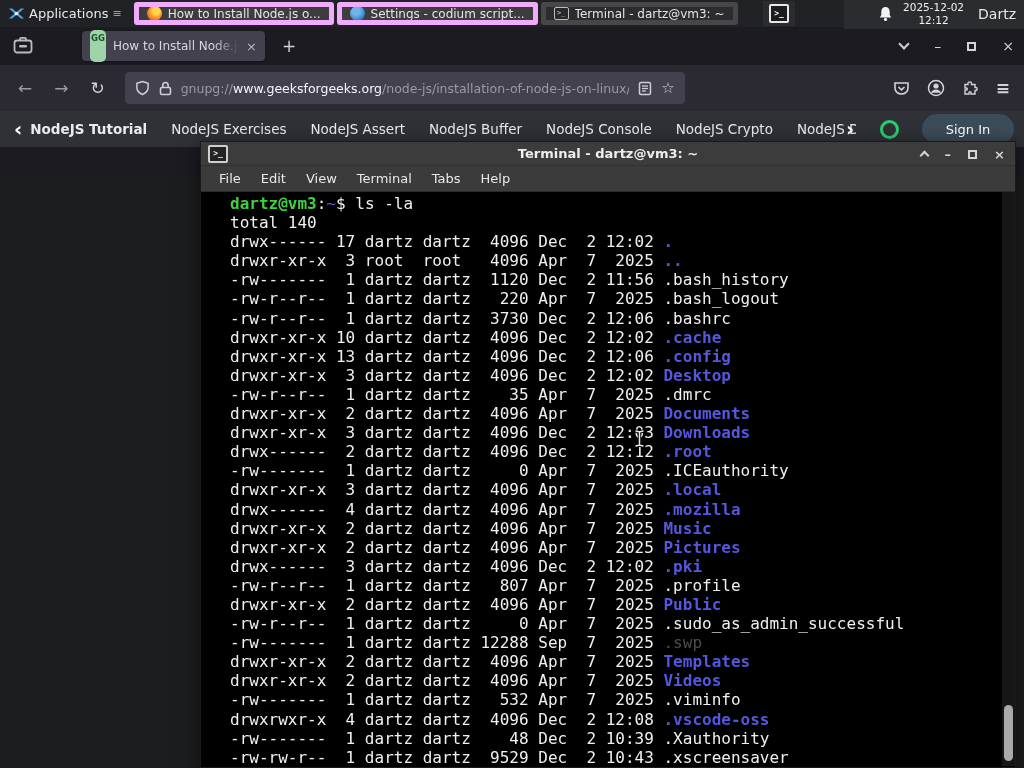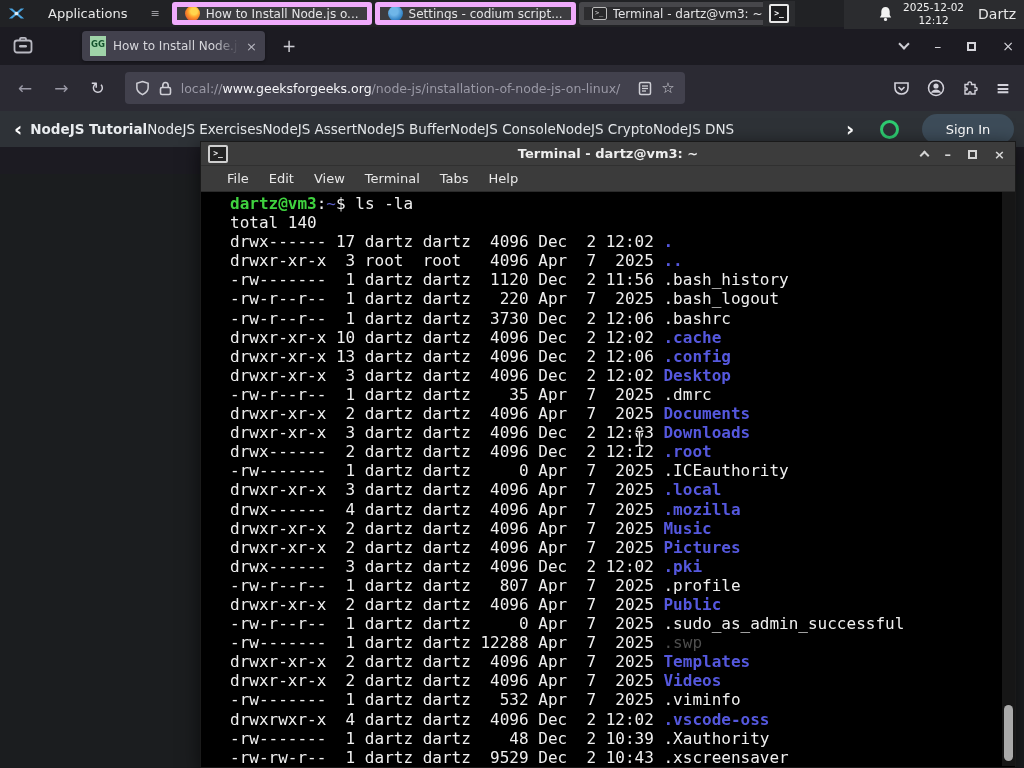--- a/index.html
+++ b/index.html
@@ -2,21 +2,21 @@
 <html><head>
 <meta charset="utf-8">
 <style>
   * { margin:0; padding:0; box-sizing:border-box; }
   html,body { width:1024px; height:768px; overflow:hidden; background:#1b1d1f;
               font-family:"DejaVu Sans","Liberation Sans",sans-serif; }
 
   
   #panel { position:absolute; left:0; top:0; width:1024px; height:27px;
            background:#212225; display:flex; align-items:center; z-index:50; }
-  .app-menu { display:flex; align-items:center; gap:23px; padding:0 8px; height:100%; color:#e8e8e8; font-size:13px; }
+  .app-menu { display:flex; align-items:center; gap:4px; padding:0 8px; height:100%; color:#e8e8e8; font-size:13px; }
   .app-logo { width:17px; height:15px; }
   .app-ham { font-size:11px; color:#9a9aa0; }
   .taskbar { display:flex; align-items:center; gap:3px; margin-left:4px; height:27px; }
   .task-btn { display:flex; align-items:center; gap:6px; height:23px; padding:0 8px;
               background:#3d3d40; border:5px solid #f0abfc; border-radius:3px;
               color:#e4e4e6; font-size:12px; white-space:nowrap; overflow:hidden; }
   .task-btn.active { background:#2c2c2f; border-color:#47474b; }
   .task-btn .tlabel { overflow:hidden; text-overflow:ellipsis; max-width:160px; }
   .ff-icon { width:15px; height:15px; border-radius:50%;
              background:radial-gradient(circle at 60% 35%, #ffd54d 0 25%, #ff9d2a 45%, #e4572e 80%); }
@@ -33,21 +33,21 @@
   .clock { color:#f2f2f2; font-size:10.5px; line-height:1.15; text-align:center; }
   .user-name { color:#e8e8e8; font-size:14px; margin-left:14px; margin-right:2px; }
 
   
   #ffwin { position:absolute; left:0; top:27px; width:1024px; height:741px; background:#1c1b22; }
   .tabbar { position:relative; height:38px; background:#1c1b22; display:flex; align-items:center; }
   .ffview { margin:0 10px 0 12px; }
   .tab { position:absolute; left:82px; top:4px; width:183px; height:30px; background:#42414d;
          border-radius:4px; display:flex; align-items:center; padding:0 8px; gap:7px;
          box-shadow:0 1px 3px rgba(0,0,0,.4); }
-  .favicon { width:16px; height:20px; border-radius:0; background:#9fd3a8; color:#14532d;
+  .favicon { width:16px; height:32px; border-radius:5px; background:#9fd3a8; color:#14532d;
              font-size:8.5px; font-weight:bold; text-align:center; line-height:16px; flex:0 0 auto; }
   .tab-title { color:#d7d7dc; font-size:12px; white-space:nowrap; overflow:hidden; flex:1 1 auto;
                -webkit-mask-image:linear-gradient(90deg,#000 80%,transparent); mask-image:linear-gradient(90deg,#000 80%,transparent); }
   .tab-close { color:#b6b6bf; font-size:13px; flex:0 0 auto; }
   .newtab { position:absolute; left:278px; top:9px; color:#cfcfd6; font-size:17px; width:22px; text-align:center; }
   .tab-right { position:absolute; right:10px; top:0; height:38px; display:flex; align-items:center; gap:26px; }
   .chev-down { width:8px; height:8px; border-right:2px solid #cfcfd6; border-bottom:2px solid #cfcfd6;
                transform:rotate(45deg); margin-top:-4px; }
   .win-glyph { color:#d4d4da; font-size:14px; }
   .win-restore { width:9px; height:9px; border:2px solid #d4d4da; }
@@ -61,21 +61,21 @@
   .url-text { flex:1 1 auto; font-size:12.5px; color:#9a99a6; white-space:nowrap; overflow:hidden; }
   .url-text .domain { color:#f7f7fa; }
   .url-star { font-size:15px; color:#cfcfd6; }
   .toolbar-right { margin-left:auto; display:flex; align-items:center; gap:17px; padding-right:14px; }
   .ham { color:#d3d2db; font-size:17px; font-weight:bold; }
 
   
   .sitenav { height:36px; background:#2e3237; display:flex; align-items:center; padding:0 10px 0 14px;
              color:#e9ecef; position:relative; }
   .site-chev { font-size:20px; font-weight:bold; color:#fff; line-height:1; margin-right:8px; }
-  .nav-links { display:flex; align-items:flex-end; overflow:hidden; white-space:nowrap; width:826px; }
+  .nav-links { display:flex; align-items:flex-end; gap:24px; overflow:hidden; white-space:nowrap; width:826px; }
   .nav-link { font-size:13.5px; color:#e9ecef; }
   .nav-link.first { font-weight:bold; }
   .site-chev-r { position:absolute; left:846px; font-size:20px; font-weight:bold; color:#fff; }
   .search-ring { position:absolute; left:880px; width:19px; height:19px; border:3px solid #2ecc71; border-radius:50%; }
   .signin { position:absolute; left:922px; width:92px; height:30px; background:#3d4c59; border-radius:16px;
             color:#fff; font-size:13px; display:flex; align-items:center; justify-content:center; }
   .pagebody { position:absolute; left:0; top:147px; width:1024px; height:621px; background:#1b1d1f; }
 
   
   #termwin { position:absolute; left:200px; top:141px; width:816px; height:627px; background:#000;
@@ -84,21 +84,21 @@
                 display:flex; align-items:center; }
   .t-icon { position:absolute; left:7px; top:3px; width:20px; height:18px; border:2px solid #cfcfcf; border-radius:2px;
             background:#232323; color:#efefef; font-size:8px; line-height:14px; text-align:center;
             font-family:"DejaVu Sans Mono",monospace; font-weight:bold; }
   .t-title { flex:1; text-align:center; color:#eeeeee; font-size:13px; font-weight:bold; }
   .t-controls { position:absolute; right:10px; top:0; height:24px; display:flex; align-items:center; gap:17px; }
   .chev-up { width:7px; height:7px; border-left:2px solid #d6d6d6; border-top:2px solid #d6d6d6;
              transform:rotate(45deg); margin-top:3px; }
   .t-glyph { color:#d6d6d6; font-size:13px; font-weight:bold; }
   .t-restore { width:9px; height:9px; border:2px solid #d6d6d6; }
-  .t-menubar { height:26px; background:#3b3b3b; border-bottom:1px solid #2a2a2a; display:flex; align-items:center; padding-left:16px; }
+  .t-menubar { height:26px; background:#3b3b3b; border-bottom:1px solid #2a2a2a; display:flex; align-items:center; padding-left:8px; }
   .menu-item { color:#e8e8e8; font-size:13px; padding:0 10px; }
   .t-screen { position:relative; width:814px; height:574px; background:#000; overflow:hidden;
               padding:2px 0 0 3px; }
   .term-line { font-family:"DejaVu Sans Mono",monospace; font-size:16px; line-height:19.1px; white-space:pre;margin-left:26px; }
   .c-w { color:#f0f0f0; }
   .c-g { color:#3fd23f; font-weight:bold; }
   .c-b { color:#5558de; font-weight:bold; }
   .c-bl { color:#5b5fc8; }
   .c-d { color:#4e4e4e; }
   .t-scrollbar { position:absolute; right:0; top:0; width:13px; height:574px; background:#161616; }
@@ -178,21 +178,21 @@
       <span class="nav-glyph enabled">↻</span>
     </div>
     <div class="urlbar">
       <svg width="15" height="16" viewBox="0 0 16 16">
         <path d="M8 1 L14 3 L14 8 C14 12 8 15 8 15 C8 15 2 12 2 8 L2 3 Z" fill="none" stroke="#cfcfd6" stroke-width="1.6"></path>
       </svg>
       <svg width="13" height="15" viewBox="0 0 13 15">
         <rect x="1.5" y="6.5" width="10" height="7" rx="1.5" fill="none" stroke="#cfcfd6" stroke-width="1.6"></rect>
         <path d="M3.8 6.5 L3.8 4.5 C3.8 2.8 5 1.5 6.5 1.5 C8 1.5 9.2 2.8 9.2 4.5 L9.2 6.5" fill="none" stroke="#cfcfd6" stroke-width="1.6"></path>
       </svg>
-      <span class="url-text"><span>local://</span><span class="domain">www.geeksforgeeks.org</span><span>/node-js/installation-of-node-js-on-linux/</span></span>
+      <span class="url-text"><span>gnupg://</span><span class="domain">www.geeksforgeeks.org</span><span>/node-js/installation-of-node-js-on-linux/</span></span>
       <svg width="14" height="15" viewBox="0 0 14 15">
         <rect x="1.5" y="1.5" width="11" height="12" rx="1.5" fill="none" stroke="#cfcfd6" stroke-width="1.5"></rect>
         <line x1="4" y1="5" x2="10" y2="5" stroke="#cfcfd6" stroke-width="1.3"></line>
         <line x1="4" y1="7.5" x2="10" y2="7.5" stroke="#cfcfd6" stroke-width="1.3"></line>
         <line x1="4" y1="10" x2="8" y2="10" stroke="#cfcfd6" stroke-width="1.3"></line>
       </svg>
       <span class="url-star">☆</span>
     </div>
     <div class="toolbar-right">
       <svg width="17" height="17" viewBox="0 0 17 17">
@@ -267,25 +267,25 @@
         <div class="term-line"><span class="c-w">drwx------  2 dartz dartz  4096 Dec  2 12:12 </span><span class="c-b">.root</span></div>
         <div class="term-line"><span class="c-w">-rw-------  1 dartz dartz     0 Apr  7  2025 .ICEauthority</span></div>
         <div class="term-line"><span class="c-w">drwxr-xr-x  3 dartz dartz  4096 Apr  7  2025 </span><span class="c-b">.local</span></div>
         <div class="term-line"><span class="c-w">drwx------  4 dartz dartz  4096 Apr  7  2025 </span><span class="c-b">.mozilla</span></div>
         <div class="term-line"><span class="c-w">drwxr-xr-x  2 dartz dartz  4096 Apr  7  2025 </span><span class="c-b">Music</span></div>
         <div class="term-line"><span class="c-w">drwxr-xr-x  2 dartz dartz  4096 Apr  7  2025 </span><span class="c-b">Pictures</span></div>
         <div class="term-line"><span class="c-w">drwx------  3 dartz dartz  4096 Dec  2 12:02 </span><span class="c-b">.pki</span></div>
         <div class="term-line"><span class="c-w">-rw-r--r--  1 dartz dartz   807 Apr  7  2025 .profile</span></div>
         <div class="term-line"><span class="c-w">drwxr-xr-x  2 dartz dartz  4096 Apr  7  2025 </span><span class="c-b">Public</span></div>
         <div class="term-line"><span class="c-w">-rw-r--r--  1 dartz dartz     0 Apr  7  2025 .sudo_as_admin_successful</span></div>
-        <div class="term-line"><span class="c-w">-rw-------  1 dartz dartz 12288 Apr  7  2025 </span><span class="c-d">.swp</span></div>
+        <div class="term-line"><span class="c-w">-rw-------  1 dartz dartz 12288 Sep  7  2025 </span><span class="c-d">.swp</span></div>
         <div class="term-line"><span class="c-w">drwxr-xr-x  2 dartz dartz  4096 Apr  7  2025 </span><span class="c-b">Templates</span></div>
         <div class="term-line"><span class="c-w">drwxr-xr-x  2 dartz dartz  4096 Apr  7  2025 </span><span class="c-b">Videos</span></div>
         <div class="term-line"><span class="c-w">-rw-------  1 dartz dartz   532 Apr  7  2025 .viminfo</span></div>
-        <div class="term-line"><span class="c-w">drwxrwxr-x  4 dartz dartz  4096 Dec  2 12:02 </span><span class="c-b">.vscode-oss</span></div>
+        <div class="term-line"><span class="c-w">drwxrwxr-x  4 dartz dartz  4096 Dec  2 12:08 </span><span class="c-b">.vscode-oss</span></div>
         <div class="term-line"><span class="c-w">-rw-------  1 dartz dartz    48 Dec  2 10:39 .Xauthority</span></div>
         <div class="term-line"><span class="c-w">-rw-rw-r--  1 dartz dartz  9529 Dec  2 10:43 .xscreensaver</span></div>
       </div>
     <div class="t-scrollbar">
       <div class="t-thumb"></div>
     </div>
     <svg class="ibeam" width="11" height="19" viewBox="0 0 11 19">
       <g stroke="#000" stroke-width="3.4" fill="none" stroke-linecap="round">
         <path d="M2 2 Q5.5 3.5 9 2 M2 17 Q5.5 15.5 9 17 M5.5 2.8 L5.5 16.2"></path>
       </g>

